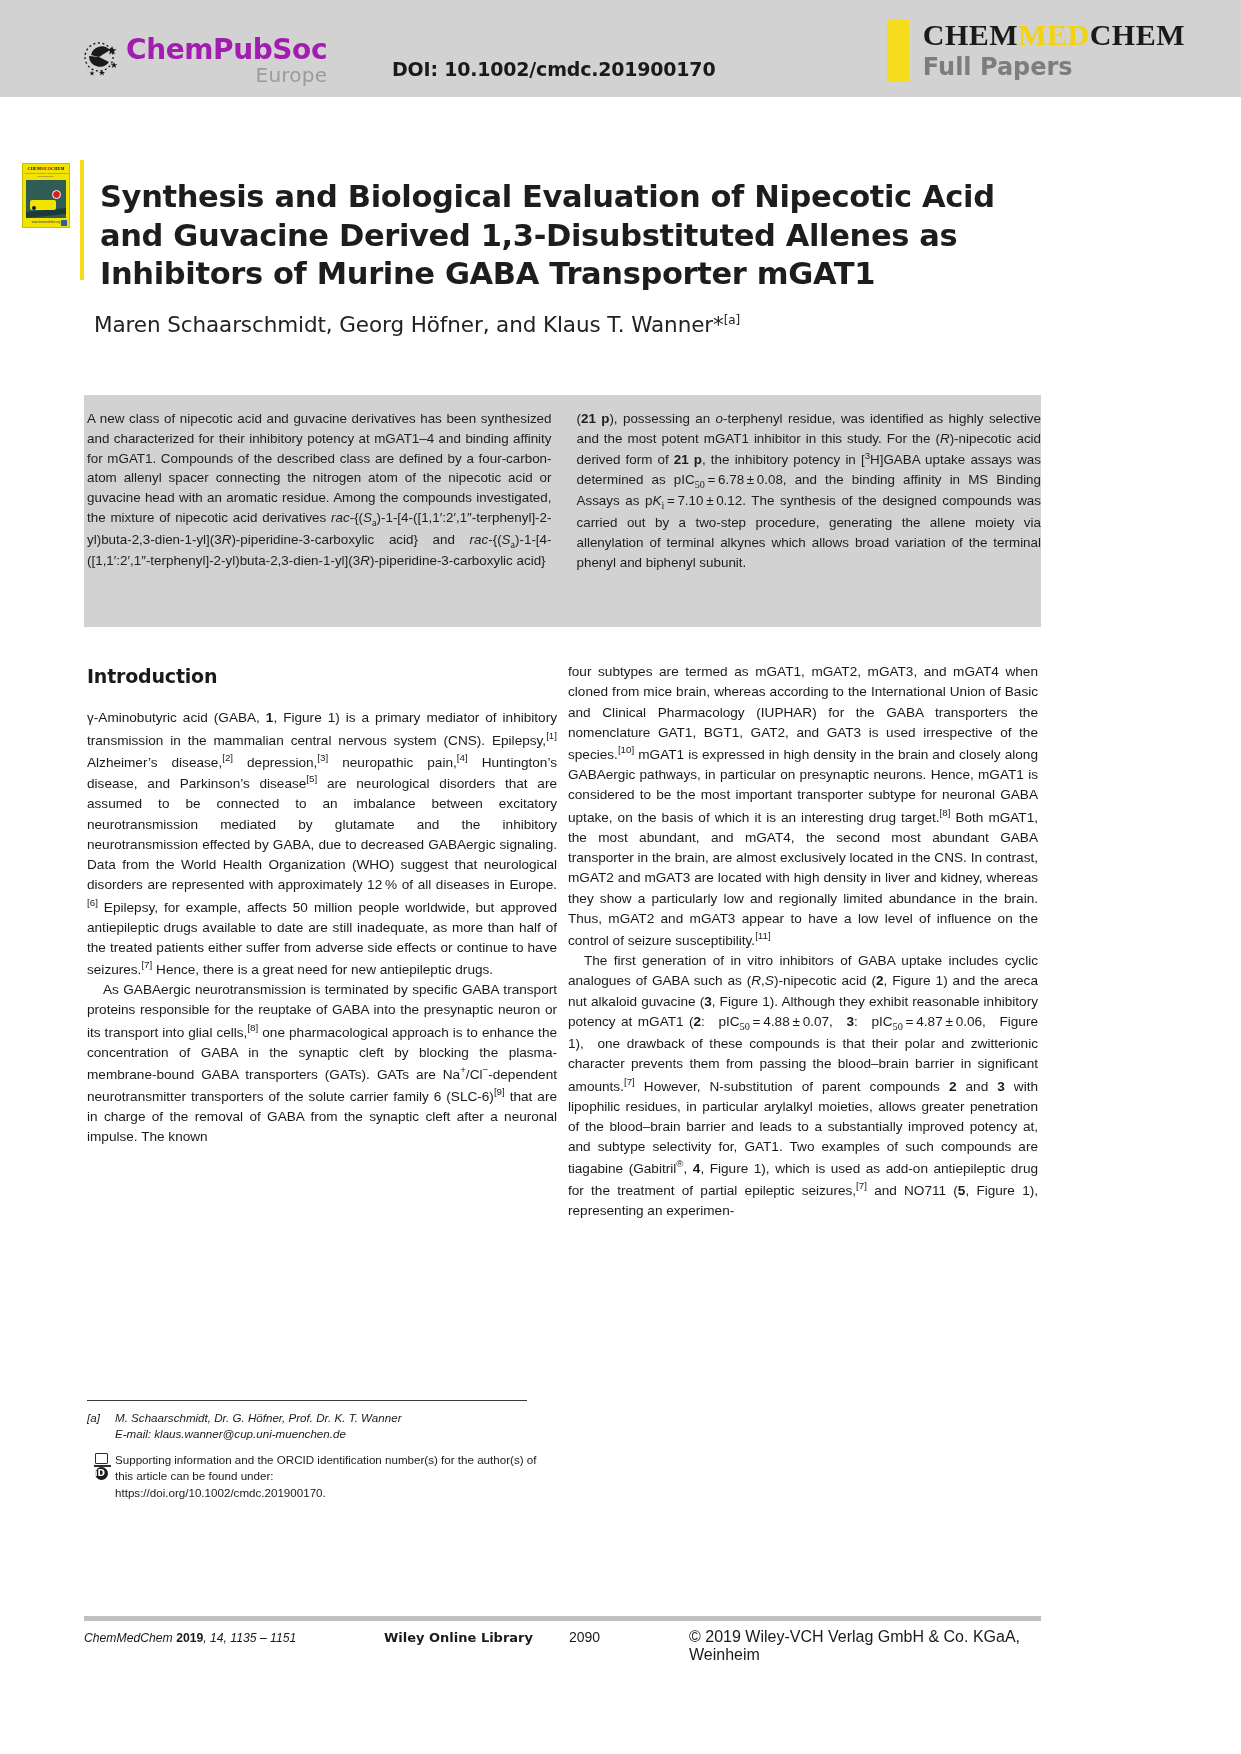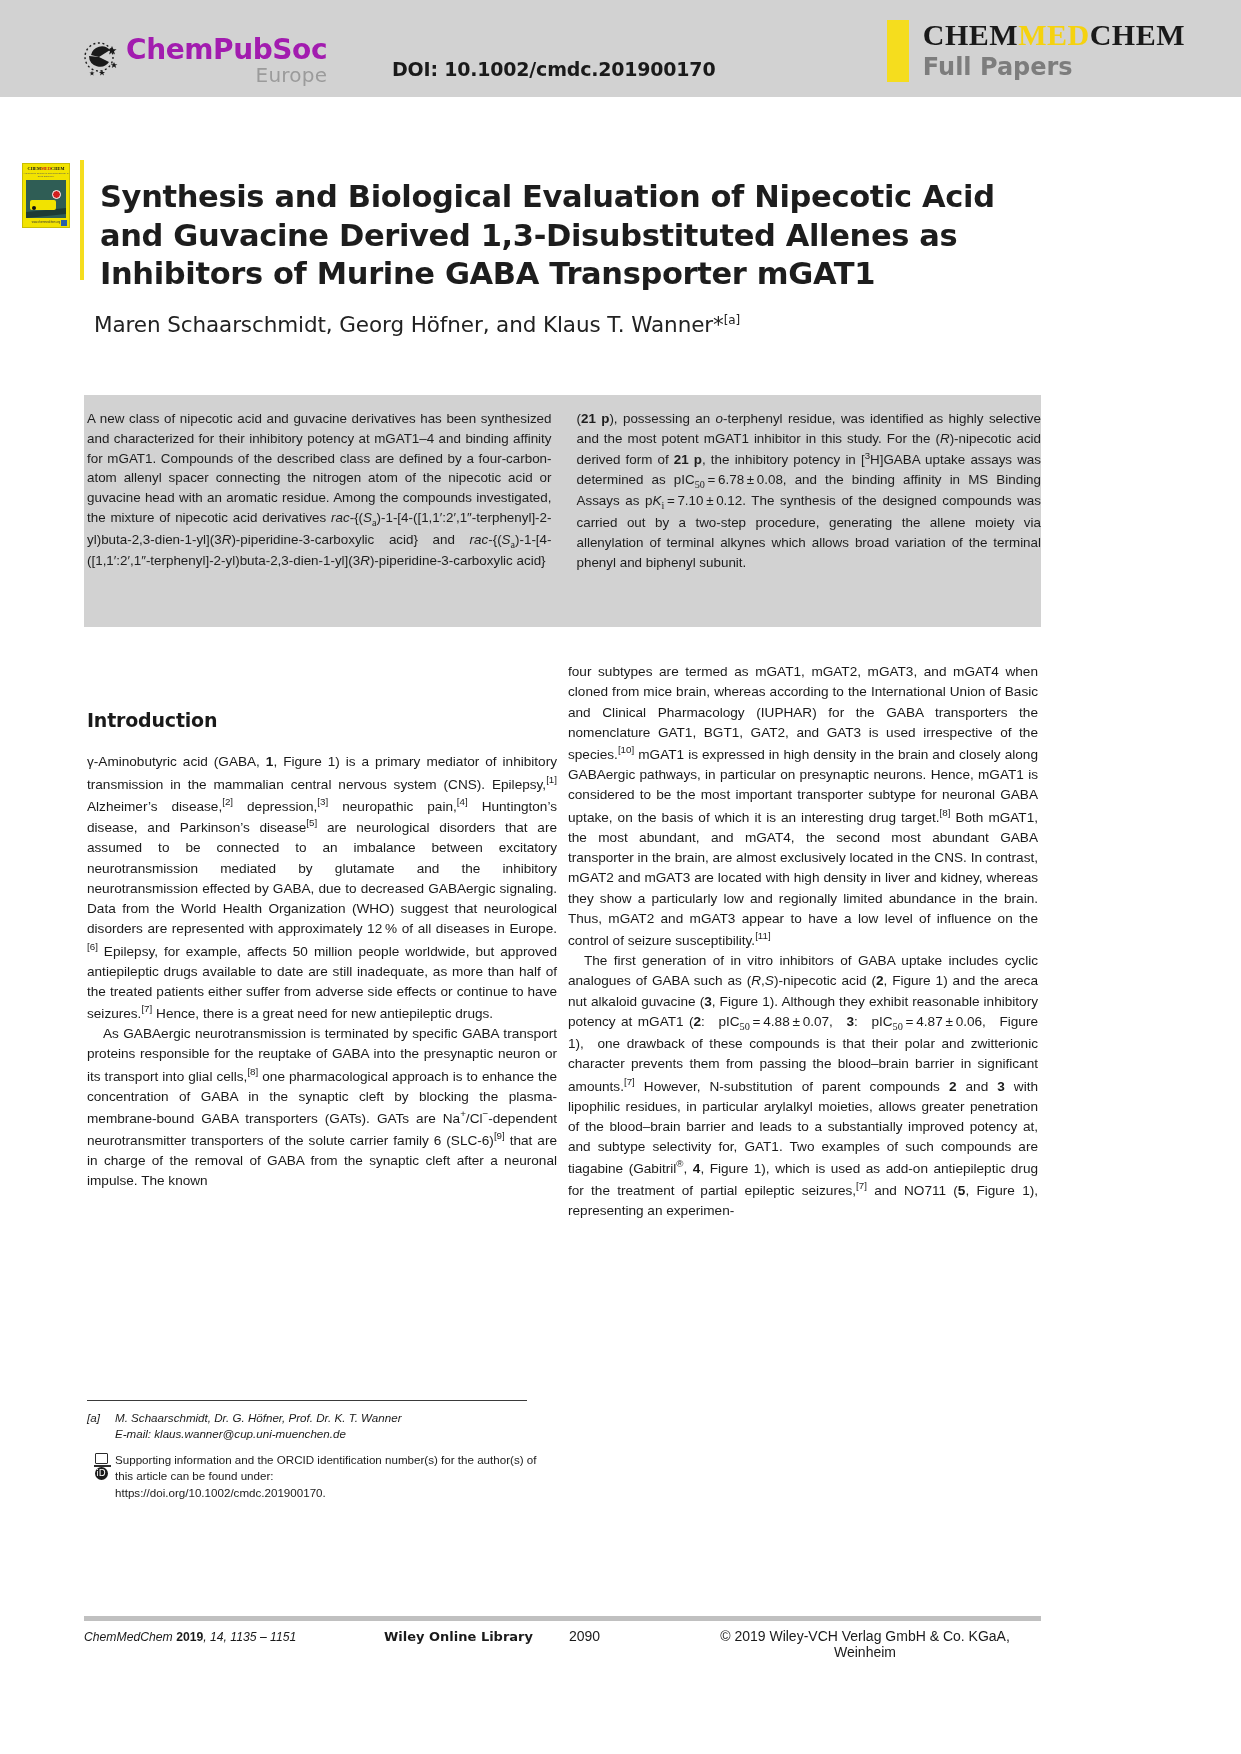--- a/index.html
+++ b/index.html
@@ -139,21 +139,21 @@
   sub{ font-size:0.76em;font-family:Liberation Serif, serif; }
   sup{ font-size:0.72em; }
 
   
   .col{
     position:absolute; top:662px; width:470px;
     font-size:13.6px; line-height:1.495;
     text-align:justify; color:#1a1a1a;
     font-family:"Liberation Sans", sans-serif;
   }
-  .col.left{ left:87px;margin-top:44px; }
+  .col.left{ left:87px; }
   .col.right{ left:568px; }
   .sec-head{
     font-family:"DejaVu Sans", sans-serif;
     font-size:19px; font-weight:bold; color:#1a1a1a;
     margin:0 0 18px 0; letter-spacing:-0.2px;
   }
   .col p{ margin:0; text-indent:0; }
   .col p.ind{ text-indent:16px; }
   .col i{ font-style:italic; }
   .col b{ font-weight:bold; }
@@ -174,40 +174,40 @@
   .ic-screen{
     width:13px;height:11px;border:1.6px solid #2b2b2b;border-radius:1px;
     position:relative;
   }
   .ic-screen:after{
     content:''; position:absolute;left:-2px;bottom:-4px;width:17px;height:2px;
     background:#2b2b2b;
   }
   .ic-orcid{
     width:13px;height:13px;border-radius:50%;background:#1b1b1b;
-    color:#fff;font-size:9px;font-weight:normal;line-height:13px;
-    text-align:center; font-family:"DejaVu Sans", sans-serif;
+    color:#fff;font-size:9px;font-weight:bold;line-height:13px;
+    text-align:left; font-family:"DejaVu Sans", sans-serif;
   }
   .fn-body.plain{ font-style:normal; }
 
   
   .footer-rule{
     position:absolute; left:84px; top:1616px; width:957px; height:5px;
     background:#c0c0c0;
   }
   .footer{
     position:absolute; left:84px; top:1628px; width:957px;
     display:flex; align-items:baseline;
     font-size:12.2px; color:#1a1a1a;
   }
   .f-left{ width:300px; font-style:italic; }
   .f-left b{ font-style:normal; font-weight:bold; }
   .f-mid{ width:185px; font-weight:bold; font-family:"DejaVu Sans", sans-serif; font-size:13px;}
   .f-page{ width:120px; font-size:14px; }
-  .f-right{ flex:1; text-align:center; font-size:14px; }
+  .f-right{ flex:1; text-align:left; font-size:16px; }
 </style>
 </head>
 <body>
 
 <div class="top-bar">
 
   <div class="chempubsoc">
     <div class="cps-logo">
       <svg width="40" height="40" viewBox="0 0 40 40">
         <circle cx="17" cy="19" r="14" fill="none" stroke="#1a1a1a" stroke-width="1.4" stroke-dasharray="2 2.6"></circle>

